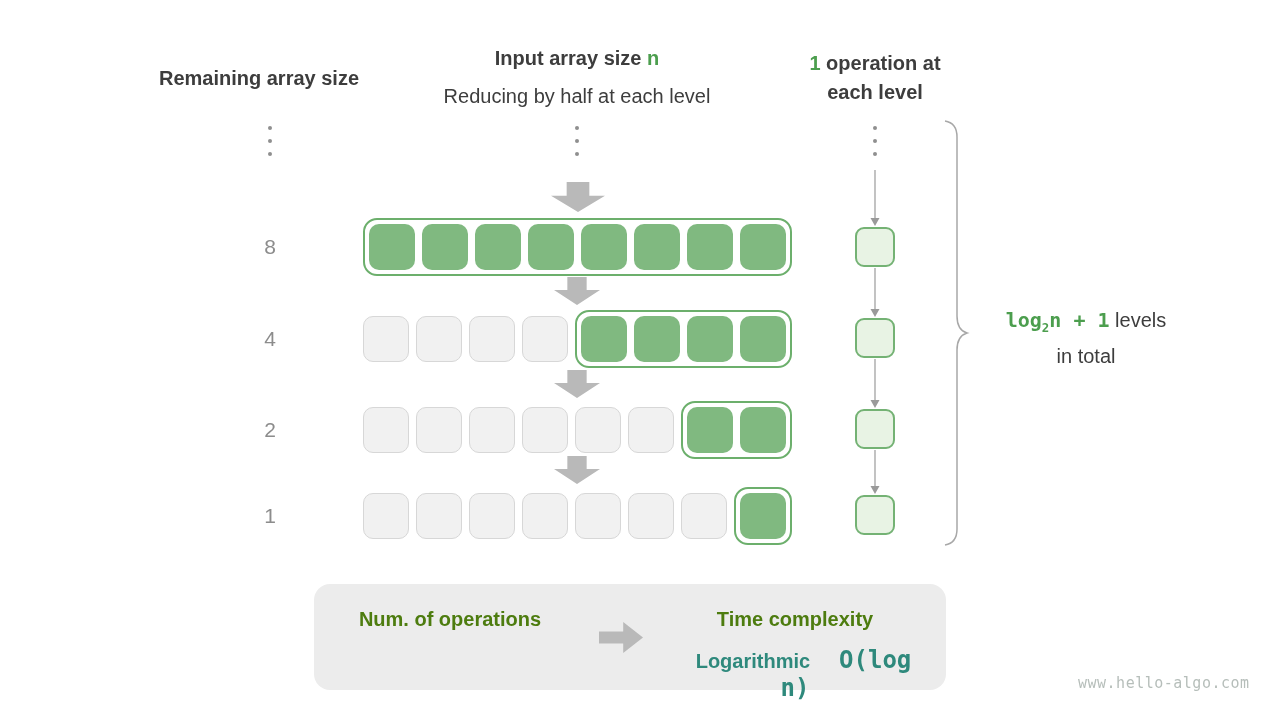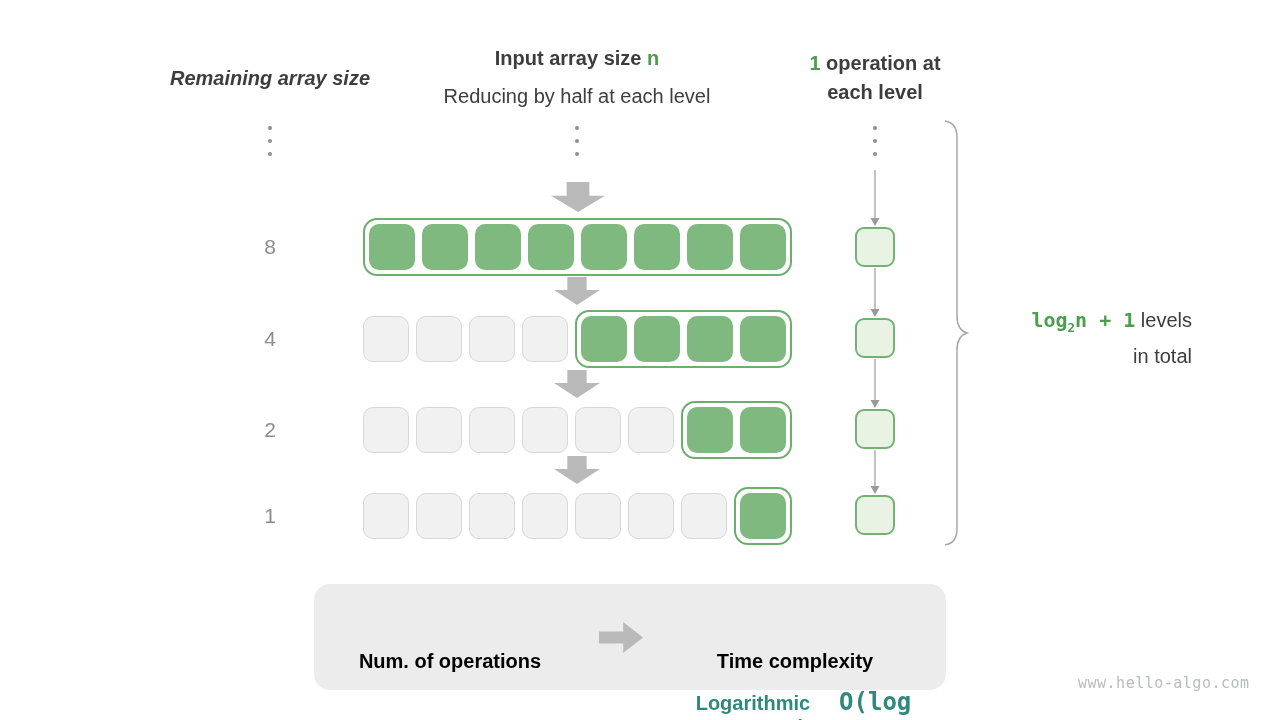--- a/index.html
+++ b/index.html
@@ -2,21 +2,21 @@
 <html><head>
 <meta charset="utf-8">
 <style>
   html,body{margin:0;padding:0;background:#ffffff;}
   .canvas{
     position:relative;width:1280px;height:720px;background:#ffffff;overflow:hidden;
     font-family:"Liberation Sans",sans-serif;color:#3d3d3d;
   }
   
   .hdr{position:absolute;font-weight:bold;font-size:20px;color:#3d3d3d;text-align:center;line-height:28px;}
-  .hdr-left{left:145px;top:64px;width:250px;font-style:italic;}
+  .hdr-left{left:134px;top:64px;width:250px;}
   .hdr-center{left:437px;top:44px;width:280px;}
   .hdr-center-sub{position:absolute;left:397px;top:82px;width:360px;text-align:center;
     font-size:20px;font-weight:normal;color:#3d3d3d;line-height:28px;}
   .hdr-right{left:787px;top:49px;width:176px;line-height:29px;}
   .accent-green{color:#4c9e4e;}
   
   .dots{position:absolute;display:flex;flex-direction:column;gap:9px;}
   .dots .dot{width:4px;height:4px;border-radius:50%;background:#8f8f8f;}
   
   .row{position:absolute;display:flex;align-items:center;gap:7px;}
@@ -27,28 +27,28 @@
   .row-label{position:absolute;width:100px;text-align:center;font-size:21px;color:#8c8c8c;line-height:28px;}
   
   .block-arrow-down{position:absolute;background:#b9b9b9;
     clip-path:polygon(50% 100%,0 46%,29% 46%,29% 0,71% 0,71% 46%,100% 46%);}
   
   .op-box{position:absolute;width:40px;height:40px;box-sizing:border-box;border-radius:9px;
     background:#e8f3e4;border:2px solid #74b274;}
   
   .overlay{position:absolute;left:0;top:0;width:1280px;height:720px;pointer-events:none;}
   
-  .bracket-label{position:absolute;left:980px;top:306px;width:212px;text-align:right;
+  .bracket-label{position:absolute;left:980px;top:306px;width:212px;text-align:center;
     font-size:20px;line-height:29px;color:#3d3d3d;}
   .mono-green{font-family:"DejaVu Sans Mono",monospace;font-weight:bold;color:#4c9e4e;font-size:20px;}
   .mono-green sub,.formula sub{font-size:0.62em;}
   
   .panel{position:absolute;left:314px;top:584px;width:632px;height:106px;background:#ececec;border-radius:16px;}
   .panel-col{position:absolute;text-align:center;}
-  .panel-title{font-size:20px;font-weight:bold;color:#000000;line-height:26px;margin-top:42px;}
+  .panel-title{font-size:20px;font-weight:bold;color:#4d7c0f;line-height:26px;}
   .panel-col-left{left:340px;top:606px;width:220px;}
   .panel-col-right{left:660px;top:606px;width:270px;text-align:center;}
   .panel-formula{margin-top:14px;}
   .teal{color:#2e897c;}
   .panel-word{font-size:20px;font-weight:bold;font-family:"Liberation Sans",sans-serif;padding-left:17px;}
   .panel-mono{font-family:"DejaVu Sans Mono",monospace;font-weight:bold;font-size:24px;}
   .block-arrow-right{position:absolute;left:599px;top:622px;width:44px;height:31px;background:#b9b9b9;
     clip-path:polygon(0 31%,55% 31%,55% 0,100% 50%,55% 100%,55% 69%,0 69%);}
   
   .watermark{position:absolute;left:1078px;top:674px;width:180px;font-family:"DejaVu Sans Mono",monospace;

